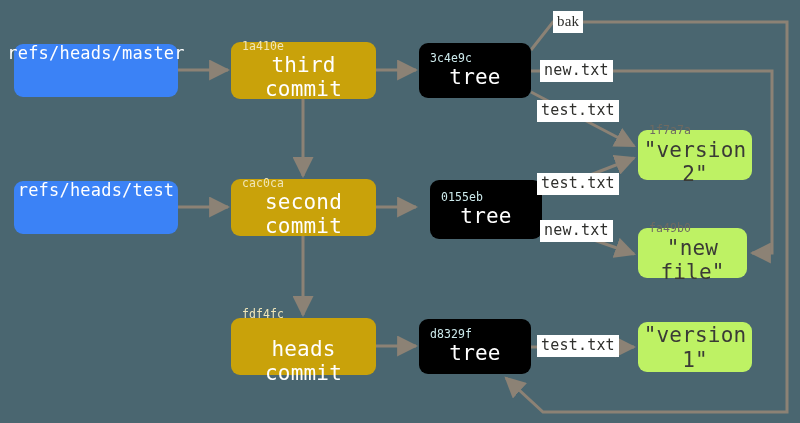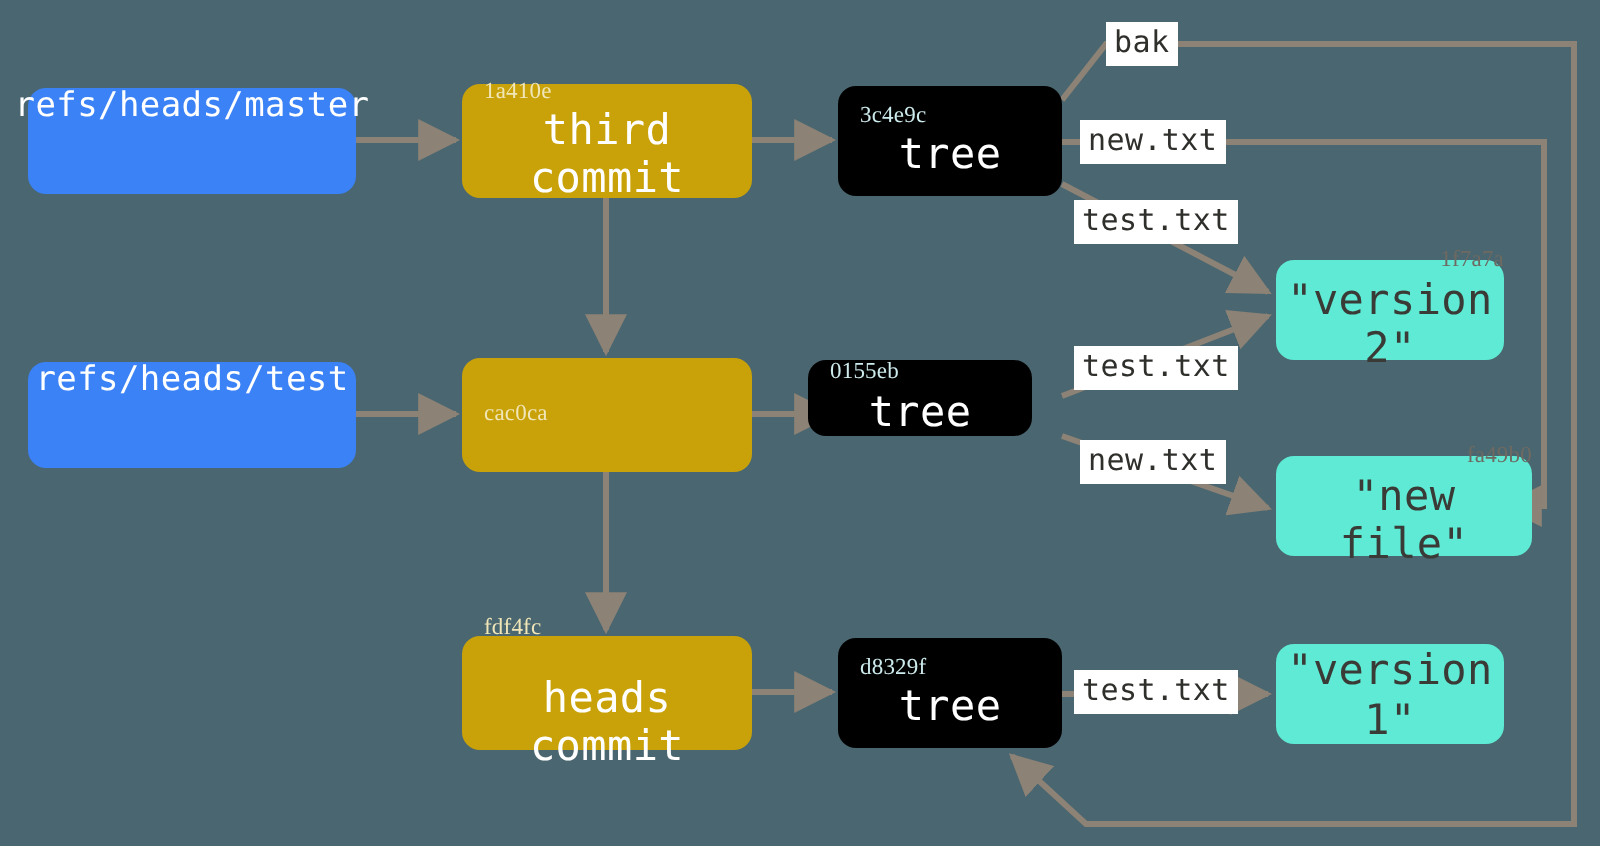--- a/index.html
+++ b/index.html
@@ -28,21 +28,20 @@
     border-radius: 9px;
     display: flex;
     flex-direction: column;
     justify-content: center;
   }
   .node .hash {
     font-size: 11.5px;
     line-height: 1.1;
     padding-left: 11px;
     letter-spacing: 0.1px;
-    font-family: Liberation Serif, serif;
   }
   .node .title {
     font-size: 21px;
     line-height: 1.15;
     text-align: center;
     padding-top: 1px;
     letter-spacing: 0.2px;
   }
   .node.ref {
     background: #3b82f6;
@@ -58,22 +57,21 @@
     background: #c9a20a;
   }
   .node.commit .hash { color: #f0e6b8; }
   .node.commit .title { color: #ffffff; }
   .node.tree {
     background: #000000;
   }
   .node.tree .hash { color: #cdeaec; }
   .node.tree .title { color: #ffffff; }
   .node.blob {
-    background: #5eead4;
-    align-items: flex-end;
+    background: #bef264;
   }
   .node.blob .hash { color: #6e6a62; }
   .node.blob .title { color: #3a3a36; }
   .edge-label {
     position: absolute;
     background: #ffffff;
     color: #2f2f2c;
     font-size: 15px;
     line-height: 1;
     padding: 3px 4px 4px 4px;
@@ -123,56 +121,57 @@
     <div class="title">refs/heads/test</div>
   </div>
 
   <div class="node commit" style="left:231px; top:42px; width:145px; height:57px;">
     <div class="hash">1a410e</div>
     <div class="title">third commit</div>
   </div>
 
   <div class="node commit" style="left:231px; top:179px; width:145px; height:57px;">
     <div class="hash">cac0ca</div>
+    <div class="title">second commit</div>
   </div>
 
   <div class="node commit" style="left:231px; top:318px; width:145px; height:57px;gap:15px;">
     <div class="hash">fdf4fc</div>
     <div class="title">heads commit</div>
   </div>
 
   <div class="node tree" style="left:419px; top:43px; width:112px; height:55px;">
     <div class="hash">3c4e9c</div>
     <div class="title">tree</div>
   </div>
 
-  <div class="node tree" style="left:404px; top:180px; width:112px; height:38px;">
+  <div class="node tree" style="left:430px; top:180px; width:112px; height:59px;">
     <div class="hash">0155eb</div>
     <div class="title">tree</div>
   </div>
 
   <div class="node tree" style="left:419px; top:319px; width:112px; height:55px;">
     <div class="hash">d8329f</div>
     <div class="title">tree</div>
   </div>
 
   <div class="node blob" style="left:638px; top:130px; width:114px; height:50px;">
     <div class="hash">1f7a7a</div>
     <div class="title">"version 2"</div>
   </div>
 
-  <div class="node blob" style="left:638px; top:228px; width:128px; height:50px;">
+  <div class="node blob" style="left:638px; top:228px; width:109px; height:50px;">
     <div class="hash">fa49b0</div>
     <div class="title">"new file"</div>
   </div>
 
   <div class="node blob" style="left:638px; top:322px; width:114px; height:50px;">
     <div class="title">"version 1"</div>
   </div>
 
-  <div class="edge-label" style="left:553px; top:11px;">bak</div>
+  <div class="edge-label" style="left:553px; top:11px;font-family:Liberation Serif, serif;">bak</div>
   <div class="edge-label" style="left:540px; top:60px;">new.txt</div>
   <div class="edge-label" style="left:537px; top:100px;">test.txt</div>
   <div class="edge-label" style="left:537px; top:173px;">test.txt</div>
   <div class="edge-label" style="left:540px; top:220px;">new.txt</div>
   <div class="edge-label" style="left:537px; top:335px;">test.txt</div>
 
 </div>
 
 </body></html>

